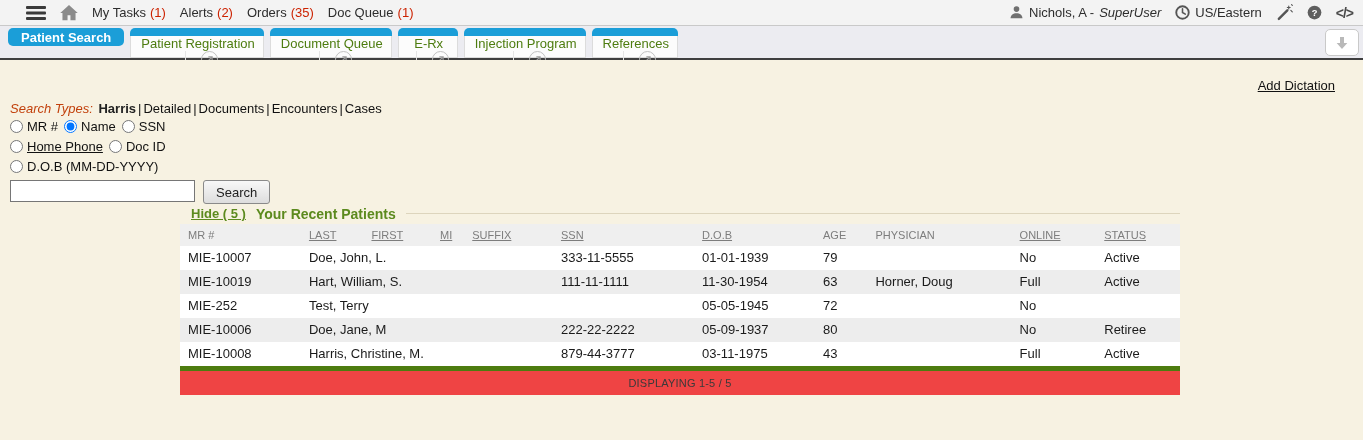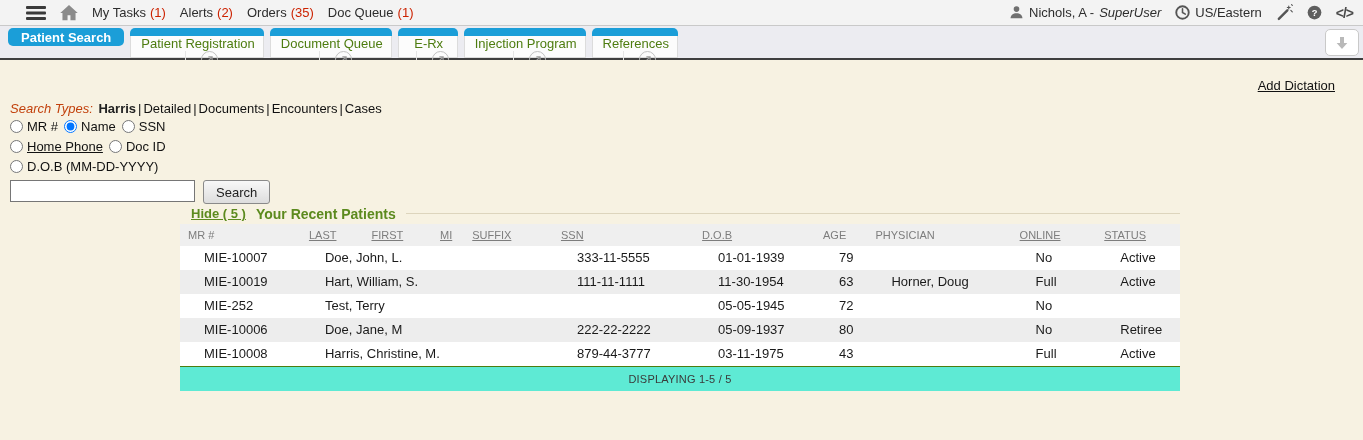--- a/index.html
+++ b/index.html
@@ -81,26 +81,26 @@
   .hide-link{color:var(--green);font-weight:bold;text-decoration:underline;cursor:pointer;margin-right:10px;white-space:nowrap;}
   .recent-title{color:var(--green);font-weight:bold;font-size:14px;white-space:nowrap;}
   .head-rule{flex:1;border-top:1px solid #ddd5bd;margin-left:10px;}
   table.patients{width:1000px;border-collapse:collapse;table-layout:fixed;background:#fff;}
   table.patients th{
     background:#efefef;color:#7d7d7d;font-weight:normal;font-size:11px;text-align:left;
     padding:5px 8px;white-space:nowrap;overflow:hidden;
   }
   table.patients th.u{text-decoration:underline;cursor:pointer;}
   table.patients td{
-    padding:4px 24px;color:#1a1a1a;white-space:nowrap;overflow:hidden;line-height:16px;
+    padding:4px 8px;color:#1a1a1a;white-space:nowrap;overflow:hidden;line-height:16px;
   }
   table.patients tbody tr:nth-child(even){background:#ededed;}
   table.patients tbody tr{cursor:pointer;}
   table.patients tfoot td{
-    background:#5eead4;border-top:1px solid #4d7c0f;text-align:center;
+    background:#ef4444;border-top:5px solid #4d7c0f;text-align:center;
     font-size:11px;color:#3a3a3a;padding:4px;letter-spacing:.2px;cursor:default;
   }
   svg{display:block;}
 </style>
 </head>
 <body>
 
 <div class="topbar">
   <div class="topbar-left">
     <button class="icon-btn">

